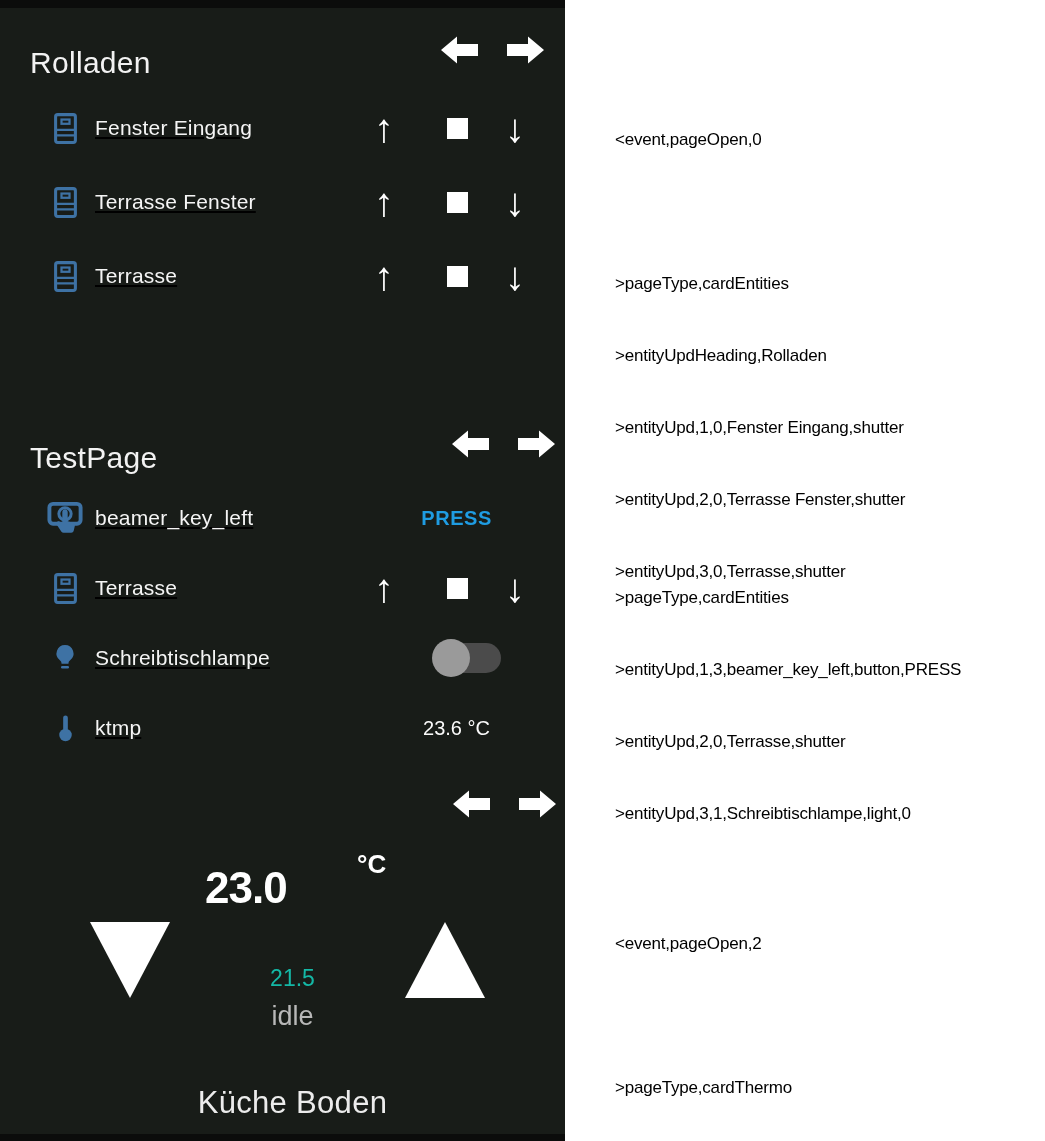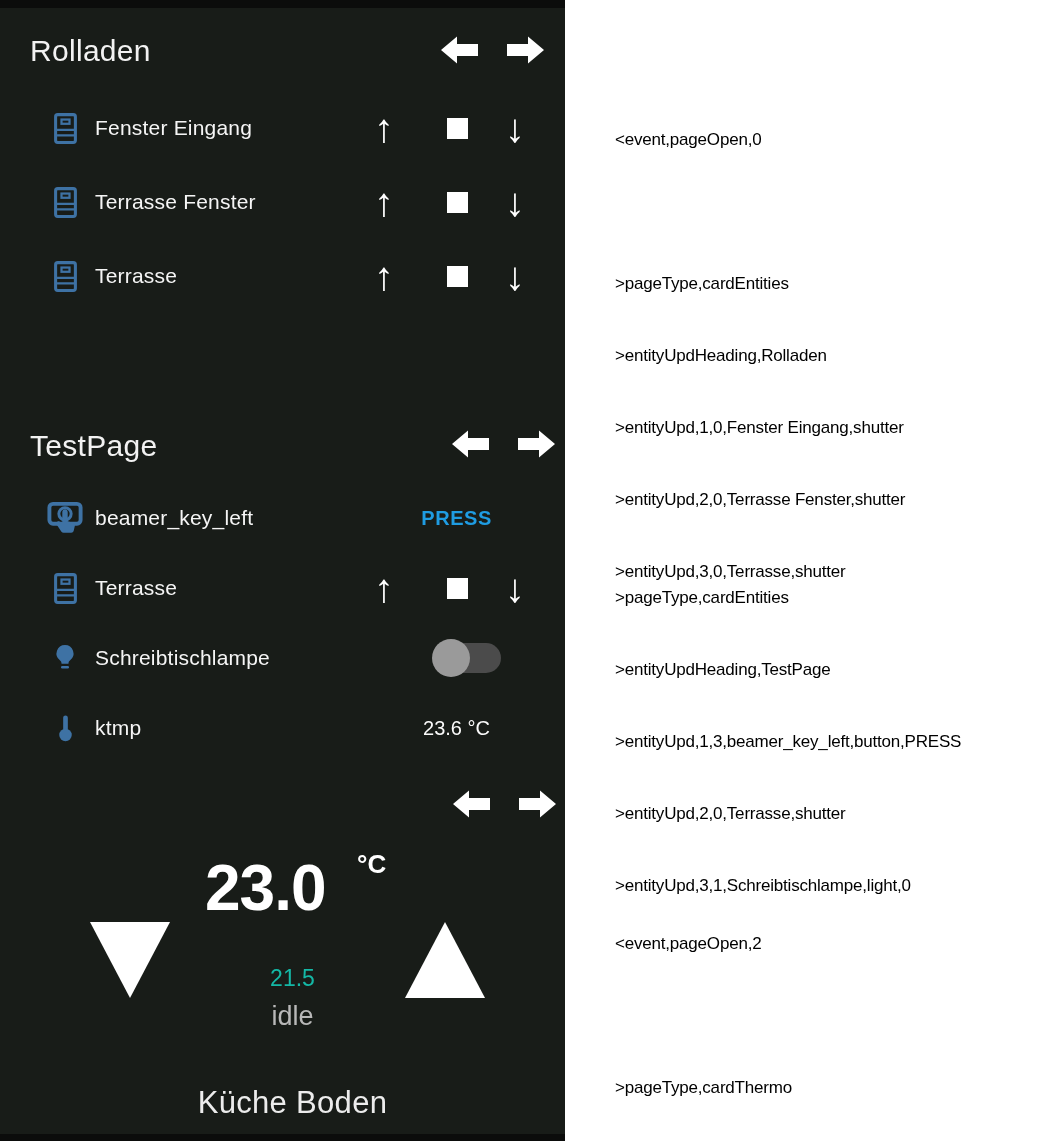--- a/index.html
+++ b/index.html
@@ -8,28 +8,28 @@
   body { position:relative; overflow:hidden; }
 
   
   .panel { position:absolute; left:0; top:0; width:565px; height:1141px;
            background:var(--panel-bg,#181c18); overflow:hidden; }
   .strip { position:absolute; left:0; width:565px; background:var(--panel-edge,#0b0c0b); }
   .strip.top { top:0; height:8px; }
   .strip.bottom { top:1134px; height:7px; }
 
   .heading { position:absolute; left:30px; color:#f2f2f2; font-size:30px;
-             font-weight:400; letter-spacing:.3px; line-height:36px; }
+             font-weight:400; letter-spacing:.3px; line-height:36px;margin-top:12px; }
 
   button { background:none; border:none; padding:0; cursor:pointer; }
   .nav { position:absolute; width:38px; height:30px; }
   .nav svg { display:block; }
 
   .entity-row { position:absolute; left:0; width:530px; height:74px;
-                display:flex; align-items:center; }
+                display:flex; align-items:center;text-decoration:underline; }
   .ent-icon { margin-left:46px; width:38px; display:flex; justify-content:center;
               align-items:center; color:var(--icon-blue,#3e72a4); }
   .ent-icon svg { display:block; }
   .ent-label { margin-left:11px; color:#f5f5f5; font-size:21px; letter-spacing:.2px; }
 
   .ctl { position:absolute; top:0; height:74px; line-height:72px; width:40px;
          text-align:center; font-size:40px; color:#ffffff; }
   .ctl.up   { left:364px; }
   .ctl.down { left:495px; }
   .ctl.stop { left:437px; display:flex; align-items:center; justify-content:center; }
@@ -41,21 +41,21 @@
   .value { position:absolute; right:40px; top:50%; transform:translateY(-50%);
            color:#fafafa; font-size:20px; }
 
   .toggle { position:absolute; right:29px; top:50%; transform:translateY(-50%);
             width:66px; height:30px; border-radius:15px;
             background:var(--toggle-track,#4b4b4b); }
   .toggle .knob { position:absolute; left:-3px; top:-4px; width:38px; height:38px;
                   border-radius:50%; background:var(--toggle-knob,#9a9a9a); }
 
   
-  .temp-big { position:absolute; left:205px; top:856px; font-size:64px; line-height:64px;
+  .temp-big { position:absolute; left:205px; top:856px; font-size:44px; line-height:64px;
               font-weight:bold; color:#ffffff; letter-spacing:-1px; }
   .temp-unit { position:absolute; left:357px; top:849px; font-size:26px;
                font-weight:bold; color:#ffffff; }
   .tri { position:absolute; width:80px; height:76px; }
   .tri svg { display:block; }
   .tri.down { left:90px; top:922px; }
   .tri.up   { left:405px; top:922px; }
   .centered { position:absolute; left:0; width:585px; text-align:center; }
   .setpoint { top:965px; font-size:23px; color:#14b8a6; }
   .hvacstate { top:1001px; font-size:27px; color:#b8b8b8; }
@@ -244,21 +244,20 @@
     <div>&gt;pageType,cardEntities</div>
     <div>&gt;entityUpdHeading,Rolladen</div>
     <div>&gt;entityUpd,1,0,Fenster Eingang,shutter</div>
     <div>&gt;entityUpd,2,0,Terrasse Fenster,shutter</div>
     <div>&gt;entityUpd,3,0,Terrasse,shutter</div>
   </div>
 
   <div class="ann-group" style="top:466px">
     <div class="ann-gap"></div>
     <div>&gt;pageType,cardEntities</div>
-    <div>&gt;entityUpdHeading,TestPage</div>
     <div>&gt;entityUpd,1,3,beamer_key_left,button,PRESS</div>
     <div>&gt;entityUpd,2,0,Terrasse,shutter</div>
     <div>&gt;entityUpd,3,1,Schreibtischlampe,light,0</div>
   </div>
 
   <div class="ann-group" style="top:884px">
     <div>&lt;event,pageOpen,2</div>
     <div class="ann-gap"></div>
     <div>&gt;pageType,cardThermo</div>
     

